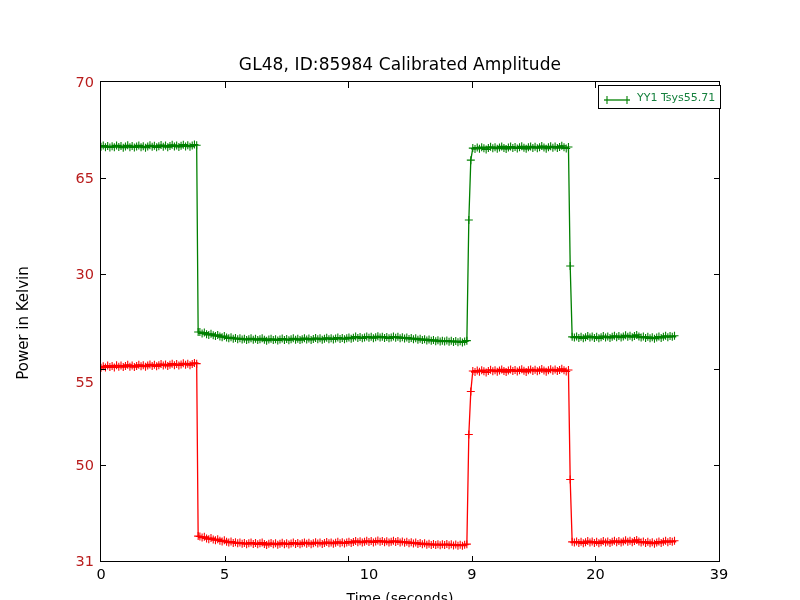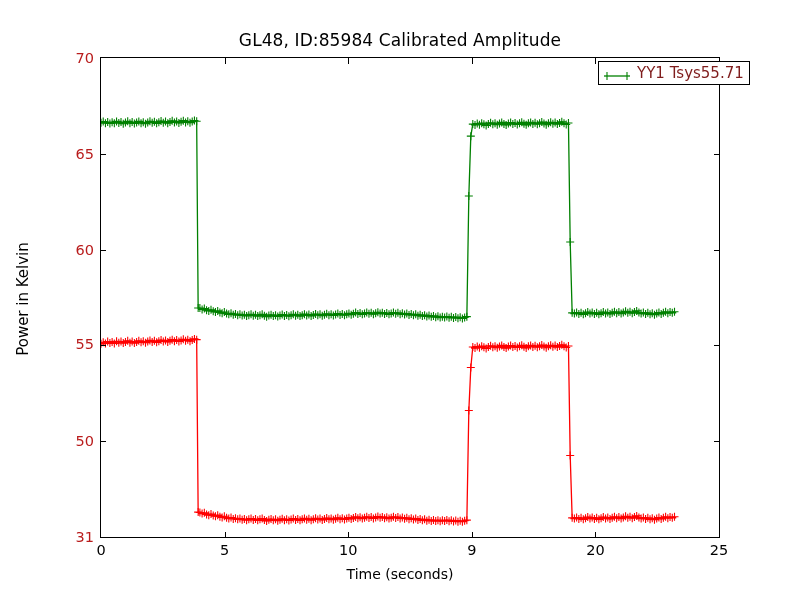--- a/index.html
+++ b/index.html
@@ -11,20 +11,21 @@
     width: 800px;
     height: 600px;
     font-family: "DejaVu Sans", sans-serif;
     overflow: hidden;
   }
   #figure {
     position: relative;
     width: 800px;
     height: 472px;
     background: #ffffff;
+    margin-top: 24px;
   }
   #chart-title {
     position: absolute;
     left: 0;
     top: 30px;
     width: 800px;
     text-align: center;
     font-size: 17px;
     color: #000000;
     letter-spacing: 0.1px;
@@ -126,36 +127,36 @@
     height: 16px;
     white-space: nowrap;
   }
   .legend-swatch {
     width: 28px;
     height: 12px;
     margin-right: 6px;
     flex: 0 0 28px;
   }
   .legend-text {
-    font-size: 15px;
-    color: #7f1d1d;
+    font-size: 11px;
+    color: #15803d;
   }
 </style>
 </head>
 <body>
 
 <div id="figure">
 
   <div id="chart-title">GL48, ID:85984 Calibrated Amplitude</div>
 
   <div id="y-ticks">
       <div class="tick-label-y" style="top: 537px;">31</div>
       <div class="tick-label-y" style="top: 441.2px;">50</div>
-      <div class="tick-label-y" style="top: 344px;">55</div>
-      <div class="tick-label-y" style="top: 249.6px;">60</div>
+      <div class="tick-label-y" style="top: 358px;">55</div>
+      <div class="tick-label-y" style="top: 249.6px;">30</div>
       <div class="tick-label-y" style="top: 153.8px;">65</div>
       <div class="tick-label-y" style="top: 58px;">70</div>
     </div>
 
   <div id="plot-frame">
     <svg id="plot-svg" width="618" height="479">
         <g>
           <polyline points="0.00,64.76 2.22,63.61 4.45,65.14 6.67,63.99 8.90,65.53 11.12,64.19 13.35,65.14 15.57,63.42 17.80,64.95 20.02,63.99 22.25,65.72 24.47,64.38 26.70,63.23 28.92,65.14 31.15,63.99 33.37,65.53 35.60,64.57 37.82,63.42 40.05,65.14 42.27,64.19 44.50,65.72 46.72,64.38 48.95,63.23 51.17,64.76 53.40,63.80 55.62,65.34 57.84,64.19 60.07,63.04 62.29,64.76 64.52,63.61 66.74,65.14 68.97,63.99 71.19,62.84 73.42,64.57 75.64,63.42 77.87,64.95 80.09,63.80 82.32,62.65 84.54,64.38 86.77,63.23 88.99,64.76 91.22,63.61 93.44,62.46 95.67,63.23 97.15,250.04 98.88,250.04 101.10,251.38 103.33,250.61 105.55,252.15 107.78,252.91 110.00,251.76 112.23,253.30 114.45,254.06 116.68,252.91 118.90,254.44 121.13,255.21 123.35,254.06 125.58,255.59 127.80,256.36 130.03,255.21 132.25,256.74 134.48,255.98 136.70,257.13 138.93,256.36 141.15,257.51 143.38,256.74 145.60,257.89 147.83,257.13 150.05,256.36 152.28,257.70 154.50,256.74 156.72,258.09 158.95,257.13 161.17,256.36 163.40,257.70 165.62,258.66 167.85,257.51 170.07,256.74 172.30,258.09 174.52,257.13 176.75,258.47 178.97,257.51 181.20,256.55 183.42,257.89 185.65,256.94 187.87,258.28 190.10,257.32 192.32,256.36 194.55,257.70 196.77,256.74 199.00,258.09 201.22,257.13 203.45,256.17 205.67,257.51 207.90,256.55 210.12,257.89 212.34,256.94 214.57,255.98 216.79,257.32 219.02,256.36 221.24,257.70 223.47,256.74 225.69,255.79 227.92,257.13 230.14,256.17 232.37,257.51 234.59,256.55 236.82,255.59 239.04,256.94 241.27,255.98 243.49,257.32 245.72,256.36 247.94,255.40 250.17,256.74 252.39,255.79 254.62,254.44 256.84,255.98 259.07,255.02 261.29,256.36 263.52,255.40 265.74,254.44 267.96,255.79 270.19,254.83 272.41,256.17 274.64,255.21 276.86,254.25 279.09,255.59 281.31,254.64 283.54,255.98 285.76,255.02 287.99,256.36 290.21,255.40 292.44,254.44 294.66,255.79 296.89,254.83 299.11,256.17 301.34,255.21 303.56,256.55 305.79,255.59 308.01,256.94 310.24,255.98 312.46,257.32 314.69,256.36 316.91,257.70 319.14,256.74 321.36,258.09 323.58,257.13 325.81,258.47 328.03,257.51 330.26,258.85 332.48,257.89 334.71,259.23 336.93,258.28 339.16,259.62 341.38,258.66 343.61,259.43 345.83,258.47 348.06,259.81 350.28,258.85 352.51,260.00 354.73,259.04 356.96,260.19 359.18,259.23 361.41,260.38 363.63,259.43 365.86,258.66 367.83,137.95 369.81,78.17 371.79,66.10 374.01,67.06 376.24,65.53 378.46,66.68 380.69,65.14 382.91,66.29 385.14,67.44 387.36,65.91 389.59,64.76 391.81,66.29 394.04,65.14 396.26,66.68 398.49,65.53 400.71,64.38 402.94,65.91 405.16,67.06 407.39,65.53 409.61,64.57 411.84,66.10 414.06,64.95 416.28,66.49 418.51,65.34 420.73,64.19 422.96,65.72 425.18,66.87 427.41,65.34 429.63,64.38 431.86,65.91 434.08,64.76 436.31,66.29 438.53,65.14 440.76,63.99 442.98,65.53 445.21,66.68 447.43,65.14 449.66,64.19 451.88,65.72 454.11,64.57 456.33,66.10 458.56,64.95 460.78,63.80 463.01,65.34 465.23,66.49 467.46,64.95 469.19,183.94 471.16,254.83 473.39,255.59 475.61,254.44 477.84,255.98 480.06,254.83 482.29,256.36 484.51,255.21 486.74,254.06 488.96,255.59 491.19,254.44 493.41,255.98 495.64,254.83 497.86,256.36 500.09,255.21 502.31,254.06 504.54,255.59 506.76,254.44 508.98,255.98 511.21,254.83 513.43,253.68 515.66,255.21 517.88,254.06 520.11,255.59 522.33,254.44 524.56,253.30 526.78,254.83 529.01,253.68 531.23,255.21 533.46,254.06 535.68,252.91 537.91,254.44 540.13,255.59 542.36,254.44 544.58,255.98 546.81,254.83 549.03,256.36 551.26,255.21 553.48,256.74 555.71,255.59 557.93,254.44 560.16,255.98 562.38,254.83 564.60,253.68 566.83,255.21 569.05,254.06 571.28,254.83 573.50,253.68" fill="none" stroke="#008000" stroke-width="1.3"></polyline>
           <path d="M-4.00,64.76L4.00,64.76M0.00,60.76L0.00,68.76M-1.78,63.61L6.22,63.61M2.22,59.61L2.22,67.61M0.45,65.14L8.45,65.14M4.45,61.14L4.45,69.14M2.67,63.99L10.67,63.99M6.67,59.99L6.67,67.99M4.90,65.53L12.90,65.53M8.90,61.53L8.90,69.53M7.12,64.19L15.12,64.19M11.12,60.19L11.12,68.19M9.35,65.14L17.35,65.14M13.35,61.14L13.35,69.14M11.57,63.42L19.57,63.42M15.57,59.42L15.57,67.42M13.80,64.95L21.80,64.95M17.80,60.95L17.80,68.95M16.02,63.99L24.02,63.99M20.02,59.99L20.02,67.99M18.25,65.72L26.25,65.72M22.25,61.72L22.25,69.72M20.47,64.38L28.47,64.38M24.47,60.38L24.47,68.38M22.70,63.23L30.70,63.23M26.70,59.23L26.70,67.23M24.92,65.14L32.92,65.14M28.92,61.14L28.92,69.14M27.15,63.99L35.15,63.99M31.15,59.99L31.15,67.99M29.37,65.53L37.37,65.53M33.37,61.53L33.37,69.53M31.60,64.57L39.60,64.57M35.60,60.57L35.60,68.57M33.82,63.42L41.82,63.42M37.82,59.42L37.82,67.42M36.05,65.14L44.05,65.14M40.05,61.14L40.05,69.14M38.27,64.19L46.27,64.19M42.27,60.19L42.27,68.19M40.50,65.72L48.50,65.72M44.50,61.72L44.50,69.72M42.72,64.38L50.72,64.38M46.72,60.38L46.72,68.38M44.95,63.23L52.95,63.23M48.95,59.23L48.95,67.23M47.17,64.76L55.17,64.76M51.17,60.76L51.17,68.76M49.40,63.80L57.40,63.80M53.40,59.80L53.40,67.80M51.62,65.34L59.62,65.34M55.62,61.34L55.62,69.34M53.84,64.19L61.84,64.19M57.84,60.19L57.84,68.19M56.07,63.04L64.07,63.04M60.07,59.04L60.07,67.04M58.29,64.76L66.29,64.76M62.29,60.76L62.29,68.76M60.52,63.61L68.52,63.61M64.52,59.61L64.52,67.61M62.74,65.14L70.74,65.14M66.74,61.14L66.74,69.14M64.97,63.99L72.97,63.99M68.97,59.99L68.97,67.99M67.19,62.84L75.19,62.84M71.19,58.84L71.19,66.84M69.42,64.57L77.42,64.57M73.42,60.57L73.42,68.57M71.64,63.42L79.64,63.42M75.64,59.42L75.64,67.42M73.87,64.95L81.87,64.95M77.87,60.95L77.87,68.95M76.09,63.80L84.09,63.80M80.09,59.80L80.09,67.80M78.32,62.65L86.32,62.65M82.32,58.65L82.32,66.65M80.54,64.38L88.54,64.38M84.54,60.38L84.54,68.38M82.77,63.23L90.77,63.23M86.77,59.23L86.77,67.23M84.99,64.76L92.99,64.76M88.99,60.76L88.99,68.76M87.22,63.61L95.22,63.61M91.22,59.61L91.22,67.61M89.44,62.46L97.44,62.46M93.44,58.46L93.44,66.46M91.67,63.23L99.67,63.23M95.67,59.23L95.67,67.23M93.15,250.04L101.15,250.04M97.15,246.04L97.15,254.04M94.88,250.04L102.88,250.04M98.88,246.04L98.88,254.04M97.10,251.38L105.10,251.38M101.10,247.38L101.10,255.38M99.33,250.61L107.33,250.61M103.33,246.61L103.33,254.61M101.55,252.15L109.55,252.15M105.55,248.15L105.55,256.15M103.78,252.91L111.78,252.91M107.78,248.91L107.78,256.91M106.00,251.76L114.00,251.76M110.00,247.76L110.00,255.76M108.23,253.30L116.23,253.30M112.23,249.30L112.23,257.30M110.45,254.06L118.45,254.06M114.45,250.06L114.45,258.06M112.68,252.91L120.68,252.91M116.68,248.91L116.68,256.91M114.90,254.44L122.90,254.44M118.90,250.44L118.90,258.44M117.13,255.21L125.13,255.21M121.13,251.21L121.13,259.21M119.35,254.06L127.35,254.06M123.35,250.06L123.35,258.06M121.58,255.59L129.58,255.59M125.58,251.59L125.58,259.59M123.80,256.36L131.80,256.36M127.80,252.36L127.80,260.36M126.03,255.21L134.03,255.21M130.03,251.21L130.03,259.21M128.25,256.74L136.25,256.74M132.25,252.74L132.25,260.74M130.48,255.98L138.48,255.98M134.48,251.98L134.48,259.98M132.70,257.13L140.70,257.13M136.70,253.13L136.70,261.13M134.93,256.36L142.93,256.36M138.93,252.36L138.93,260.36M137.15,257.51L145.15,257.51M141.15,253.51L141.15,261.51M139.38,256.74L147.38,256.74M143.38,252.74L143.38,260.74M141.60,257.89L149.60,257.89M145.60,253.89L145.60,261.89M143.83,257.13L151.83,257.13M147.83,253.13L147.83,261.13M146.05,256.36L154.05,256.36M150.05,252.36L150.05,260.36M148.28,257.70L156.28,257.70M152.28,253.70L152.28,261.70M150.50,256.74L158.50,256.74M154.50,252.74L154.50,260.74M152.72,258.09L160.72,258.09M156.72,254.09L156.72,262.09M154.95,257.13L162.95,257.13M158.95,253.13L158.95,261.13M157.17,256.36L165.17,256.36M161.17,252.36L161.17,260.36M159.40,257.70L167.40,257.70M163.40,253.70L163.40,261.70M161.62,258.66L169.62,258.66M165.62,254.66L165.62,262.66M163.85,257.51L171.85,257.51M167.85,253.51L167.85,261.51M166.07,256.74L174.07,256.74M170.07,252.74L170.07,260.74M168.30,258.09L176.30,258.09M172.30,254.09L172.30,262.09M170.52,257.13L178.52,257.13M174.52,253.13L174.52,261.13M172.75,258.47L180.75,258.47M176.75,254.47L176.75,262.47M174.97,257.51L182.97,257.51M178.97,253.51L178.97,261.51M177.20,256.55L185.20,256.55M181.20,252.55L181.20,260.55M179.42,257.89L187.42,257.89M183.42,253.89L183.42,261.89M181.65,256.94L189.65,256.94M185.65,252.94L185.65,260.94M183.87,258.28L191.87,258.28M187.87,254.28L187.87,262.28M186.10,257.32L194.10,257.32M190.10,253.32L190.10,261.32M188.32,256.36L196.32,256.36M192.32,252.36L192.32,260.36M190.55,257.70L198.55,257.70M194.55,253.70L194.55,261.70M192.77,256.74L200.77,256.74M196.77,252.74L196.77,260.74M195.00,258.09L203.00,258.09M199.00,254.09L199.00,262.09M197.22,257.13L205.22,257.13M201.22,253.13L201.22,261.13M199.45,256.17L207.45,256.17M203.45,252.17L203.45,260.17M201.67,257.51L209.67,257.51M205.67,253.51L205.67,261.51M203.90,256.55L211.90,256.55M207.90,252.55L207.90,260.55M206.12,257.89L214.12,257.89M210.12,253.89L210.12,261.89M208.34,256.94L216.34,256.94M212.34,252.94L212.34,260.94M210.57,255.98L218.57,255.98M214.57,251.98L214.57,259.98M212.79,257.32L220.79,257.32M216.79,253.32L216.79,261.32M215.02,256.36L223.02,256.36M219.02,252.36L219.02,260.36M217.24,257.70L225.24,257.70M221.24,253.70L221.24,261.70M219.47,256.74L227.47,256.74M223.47,252.74L223.47,260.74M221.69,255.79L229.69,255.79M225.69,251.79L225.69,259.79M223.92,257.13L231.92,257.13M227.92,253.13L227.92,261.13M226.14,256.17L234.14,256.17M230.14,252.17L230.14,260.17M228.37,257.51L236.37,257.51M232.37,253.51L232.37,261.51M230.59,256.55L238.59,256.55M234.59,252.55L234.59,260.55M232.82,255.59L240.82,255.59M236.82,251.59L236.82,259.59M235.04,256.94L243.04,256.94M239.04,252.94L239.04,260.94M237.27,255.98L245.27,255.98M241.27,251.98L241.27,259.98M239.49,257.32L247.49,257.32M243.49,253.32L243.49,261.32M241.72,256.36L249.72,256.36M245.72,252.36L245.72,260.36M243.94,255.40L251.94,255.40M247.94,251.40L247.94,259.40M246.17,256.74L254.17,256.74M250.17,252.74L250.17,260.74M248.39,255.79L256.39,255.79M252.39,251.79L252.39,259.79M250.62,254.44L258.62,254.44M254.62,250.44L254.62,258.44M252.84,255.98L260.84,255.98M256.84,251.98L256.84,259.98M255.07,255.02L263.07,255.02M259.07,251.02L259.07,259.02M257.29,256.36L265.29,256.36M261.29,252.36L261.29,260.36M259.52,255.40L267.52,255.40M263.52,251.40L263.52,259.40M261.74,254.44L269.74,254.44M265.74,250.44L265.74,258.44M263.96,255.79L271.96,255.79M267.96,251.79L267.96,259.79M266.19,254.83L274.19,254.83M270.19,250.83L270.19,258.83M268.41,256.17L276.41,256.17M272.41,252.17L272.41,260.17M270.64,255.21L278.64,255.21M274.64,251.21L274.64,259.21M272.86,254.25L280.86,254.25M276.86,250.25L276.86,258.25M275.09,255.59L283.09,255.59M279.09,251.59L279.09,259.59M277.31,254.64L285.31,254.64M281.31,250.64L281.31,258.64M279.54,255.98L287.54,255.98M283.54,251.98L283.54,259.98M281.76,255.02L289.76,255.02M285.76,251.02L285.76,259.02M283.99,256.36L291.99,256.36M287.99,252.36L287.99,260.36M286.21,255.40L294.21,255.40M290.21,251.40L290.21,259.40M288.44,254.44L296.44,254.44M292.44,250.44L292.44,258.44M290.66,255.79L298.66,255.79M294.66,251.79L294.66,259.79M292.89,254.83L300.89,254.83M296.89,250.83L296.89,258.83M295.11,256.17L303.11,256.17M299.11,252.17L299.11,260.17M297.34,255.21L305.34,255.21M301.34,251.21L301.34,259.21M299.56,256.55L307.56,256.55M303.56,252.55L303.56,260.55M301.79,255.59L309.79,255.59M305.79,251.59L305.79,259.59M304.01,256.94L312.01,256.94M308.01,252.94L308.01,260.94M306.24,255.98L314.24,255.98M310.24,251.98L310.24,259.98M308.46,257.32L316.46,257.32M312.46,253.32L312.46,261.32M310.69,256.36L318.69,256.36M314.69,252.36L314.69,260.36M312.91,257.70L320.91,257.70M316.91,253.70L316.91,261.70M315.14,256.74L323.14,256.74M319.14,252.74L319.14,260.74M317.36,258.09L325.36,258.09M321.36,254.09L321.36,262.09M319.58,257.13L327.58,257.13M323.58,253.13L323.58,261.13M321.81,258.47L329.81,258.47M325.81,254.47L325.81,262.47M324.03,257.51L332.03,257.51M328.03,253.51L328.03,261.51M326.26,258.85L334.26,258.85M330.26,254.85L330.26,262.85M328.48,257.89L336.48,257.89M332.48,253.89L332.48,261.89M330.71,259.23L338.71,259.23M334.71,255.23L334.71,263.23M332.93,258.28L340.93,258.28M336.93,254.28L336.93,262.28M335.16,259.62L343.16,259.62M339.16,255.62L339.16,263.62M337.38,258.66L345.38,258.66M341.38,254.66L341.38,262.66M339.61,259.43L347.61,259.43M343.61,255.43L343.61,263.43M341.83,258.47L349.83,258.47M345.83,254.47L345.83,262.47M344.06,259.81L352.06,259.81M348.06,255.81L348.06,263.81M346.28,258.85L354.28,258.85M350.28,254.85L350.28,262.85M348.51,260.00L356.51,260.00M352.51,256.00L352.51,264.00M350.73,259.04L358.73,259.04M354.73,255.04L354.73,263.04M352.96,260.19L360.96,260.19M356.96,256.19L356.96,264.19M355.18,259.23L363.18,259.23M359.18,255.23L359.18,263.23M357.41,260.38L365.41,260.38M361.41,256.38L361.41,264.38M359.63,259.43L367.63,259.43M363.63,255.43L363.63,263.43M361.86,258.66L369.86,258.66M365.86,254.66L365.86,262.66M363.83,137.95L371.83,137.95M367.83,133.95L367.83,141.95M365.81,78.17L373.81,78.17M369.81,74.17L369.81,82.17M367.79,66.10L375.79,66.10M371.79,62.10L371.79,70.10M370.01,67.06L378.01,67.06M374.01,63.06L374.01,71.06M372.24,65.53L380.24,65.53M376.24,61.53L376.24,69.53M374.46,66.68L382.46,66.68M378.46,62.68L378.46,70.68M376.69,65.14L384.69,65.14M380.69,61.14L380.69,69.14M378.91,66.29L386.91,66.29M382.91,62.29L382.91,70.29M381.14,67.44L389.14,67.44M385.14,63.44L385.14,71.44M383.36,65.91L391.36,65.91M387.36,61.91L387.36,69.91M385.59,64.76L393.59,64.76M389.59,60.76L389.59,68.76M387.81,66.29L395.81,66.29M391.81,62.29L391.81,70.29M390.04,65.14L398.04,65.14M394.04,61.14L394.04,69.14M392.26,66.68L400.26,66.68M396.26,62.68L396.26,70.68M394.49,65.53L402.49,65.53M398.49,61.53L398.49,69.53M396.71,64.38L404.71,64.38M400.71,60.38L400.71,68.38M398.94,65.91L406.94,65.91M402.94,61.91L402.94,69.91M401.16,67.06L409.16,67.06M405.16,63.06L405.16,71.06M403.39,65.53L411.39,65.53M407.39,61.53L407.39,69.53M405.61,64.57L413.61,64.57M409.61,60.57L409.61,68.57M407.84,66.10L415.84,66.10M411.84,62.10L411.84,70.10M410.06,64.95L418.06,64.95M414.06,60.95L414.06,68.95M412.28,66.49L420.28,66.49M416.28,62.49L416.28,70.49M414.51,65.34L422.51,65.34M418.51,61.34L418.51,69.34M416.73,64.19L424.73,64.19M420.73,60.19L420.73,68.19M418.96,65.72L426.96,65.72M422.96,61.72L422.96,69.72M421.18,66.87L429.18,66.87M425.18,62.87L425.18,70.87M423.41,65.34L431.41,65.34M427.41,61.34L427.41,69.34M425.63,64.38L433.63,64.38M429.63,60.38L429.63,68.38M427.86,65.91L435.86,65.91M431.86,61.91L431.86,69.91M430.08,64.76L438.08,64.76M434.08,60.76L434.08,68.76M432.31,66.29L440.31,66.29M436.31,62.29L436.31,70.29M434.53,65.14L442.53,65.14M438.53,61.14L438.53,69.14M436.76,63.99L444.76,63.99M440.76,59.99L440.76,67.99M438.98,65.53L446.98,65.53M442.98,61.53L442.98,69.53M441.21,66.68L449.21,66.68M445.21,62.68L445.21,70.68M443.43,65.14L451.43,65.14M447.43,61.14L447.43,69.14M445.66,64.19L453.66,64.19M449.66,60.19L449.66,68.19M447.88,65.72L455.88,65.72M451.88,61.72L451.88,69.72M450.11,64.57L458.11,64.57M454.11,60.57L454.11,68.57M452.33,66.10L460.33,66.10M456.33,62.10L456.33,70.10M454.56,64.95L462.56,64.95M458.56,60.95L458.56,68.95M456.78,63.80L464.78,63.80M460.78,59.80L460.78,67.80M459.01,65.34L467.01,65.34M463.01,61.34L463.01,69.34M461.23,66.49L469.23,66.49M465.23,62.49L465.23,70.49M463.46,64.95L471.46,64.95M467.46,60.95L467.46,68.95M465.19,183.94L473.19,183.94M469.19,179.94L469.19,187.94M467.16,254.83L475.16,254.83M471.16,250.83L471.16,258.83M469.39,255.59L477.39,255.59M473.39,251.59L473.39,259.59M471.61,254.44L479.61,254.44M475.61,250.44L475.61,258.44M473.84,255.98L481.84,255.98M477.84,251.98L477.84,259.98M476.06,254.83L484.06,254.83M480.06,250.83L480.06,258.83M478.29,256.36L486.29,256.36M482.29,252.36L482.29,260.36M480.51,255.21L488.51,255.21M484.51,251.21L484.51,259.21M482.74,254.06L490.74,254.06M486.74,250.06L486.74,258.06M484.96,255.59L492.96,255.59M488.96,251.59L488.96,259.59M487.19,254.44L495.19,254.44M491.19,250.44L491.19,258.44M489.41,255.98L497.41,255.98M493.41,251.98L493.41,259.98M491.64,254.83L499.64,254.83M495.64,250.83L495.64,258.83M493.86,256.36L501.86,256.36M497.86,252.36L497.86,260.36M496.09,255.21L504.09,255.21M500.09,251.21L500.09,259.21M498.31,254.06L506.31,254.06M502.31,250.06L502.31,258.06M500.54,255.59L508.54,255.59M504.54,251.59L504.54,259.59M502.76,254.44L510.76,254.44M506.76,250.44L506.76,258.44M504.98,255.98L512.98,255.98M508.98,251.98L508.98,259.98M507.21,254.83L515.21,254.83M511.21,250.83L511.21,258.83M509.43,253.68L517.43,253.68M513.43,249.68L513.43,257.68M511.66,255.21L519.66,255.21M515.66,251.21L515.66,259.21M513.88,254.06L521.88,254.06M517.88,250.06L517.88,258.06M516.11,255.59L524.11,255.59M520.11,251.59L520.11,259.59M518.33,254.44L526.33,254.44M522.33,250.44L522.33,258.44M520.56,253.30L528.56,253.30M524.56,249.30L524.56,257.30M522.78,254.83L530.78,254.83M526.78,250.83L526.78,258.83M525.01,253.68L533.01,253.68M529.01,249.68L529.01,257.68M527.23,255.21L535.23,255.21M531.23,251.21L531.23,259.21M529.46,254.06L537.46,254.06M533.46,250.06L533.46,258.06M531.68,252.91L539.68,252.91M535.68,248.91L535.68,256.91M533.91,254.44L541.91,254.44M537.91,250.44L537.91,258.44M536.13,255.59L544.13,255.59M540.13,251.59L540.13,259.59M538.36,254.44L546.36,254.44M542.36,250.44L542.36,258.44M540.58,255.98L548.58,255.98M544.58,251.98L544.58,259.98M542.81,254.83L550.81,254.83M546.81,250.83L546.81,258.83M545.03,256.36L553.03,256.36M549.03,252.36L549.03,260.36M547.26,255.21L555.26,255.21M551.26,251.21L551.26,259.21M549.48,256.74L557.48,256.74M553.48,252.74L553.48,260.74M551.71,255.59L559.71,255.59M555.71,251.59L555.71,259.59M553.93,254.44L561.93,254.44M557.93,250.44L557.93,258.44M556.16,255.98L564.16,255.98M560.16,251.98L560.16,259.98M558.38,254.83L566.38,254.83M562.38,250.83L562.38,258.83M560.60,253.68L568.60,253.68M564.60,249.68L564.60,257.68M562.83,255.21L570.83,255.21M566.83,251.21L566.83,259.21M565.05,254.06L573.05,254.06M569.05,250.06L569.05,258.06M567.28,254.83L575.28,254.83M571.28,250.83L571.28,258.83M569.50,253.68L577.50,253.68M573.50,249.68L573.50,257.68" stroke="#008000" stroke-width="1.1" fill="none"></path>
         </g>
@@ -185,23 +186,23 @@
     <div class="tick-mark-y" style="top: 345.4px;"></div>
     <div class="tick-mark-y right" style="top: 345.4px;"></div>
     <div class="tick-mark-y" style="top: 249.6px;"></div>
     <div class="tick-mark-y right" style="top: 249.6px;"></div>
     <div class="tick-mark-y" style="top: 153.8px;"></div>
     <div class="tick-mark-y right" style="top: 153.8px;"></div>
     <div class="tick-label-x" style="left: 101px;">0</div>
     <div class="tick-label-x" style="left: 224.6px;">5</div>
     <div class="tick-mark-x" style="left: 224.6px;"></div>
     <div class="tick-mark-x top" style="left: 224.6px;"></div>
-    <div class="tick-label-x" style="left: 348.2px;">10</div>
+    <div class="tick-label-x" style="left: 348.2px; text-align: right;">10</div>
     <div class="tick-mark-x" style="left: 348.2px;"></div>
     <div class="tick-mark-x top" style="left: 348.2px;"></div>
     <div class="tick-label-x" style="left: 471.8px;">9</div>
     <div class="tick-mark-x" style="left: 471.8px;"></div>
     <div class="tick-mark-x top" style="left: 471.8px;"></div>
     <div class="tick-label-x" style="left: 595.4px;">20</div>
     <div class="tick-mark-x" style="left: 595.4px;"></div>
     <div class="tick-mark-x top" style="left: 595.4px;"></div>
-    <div class="tick-label-x" style="left: 719px;">25</div>
+    <div class="tick-label-x" style="left: 719px;">39</div>
   </div>
 
 </body></html>

